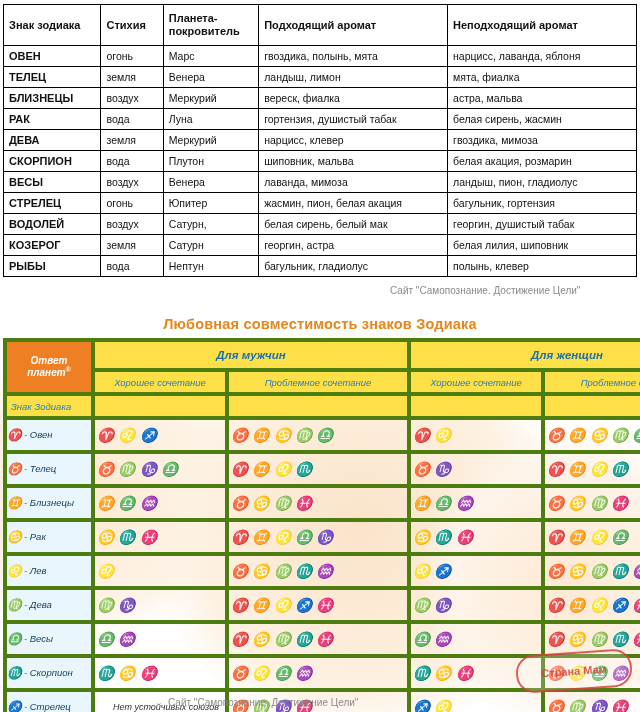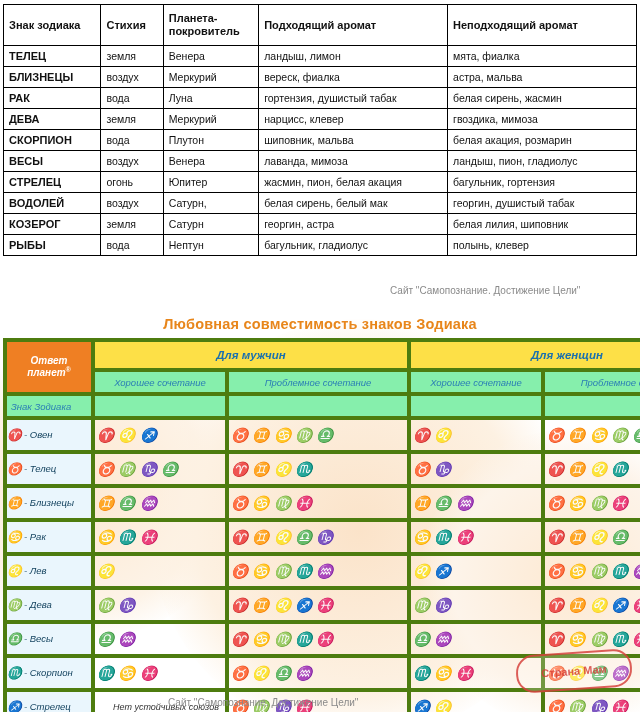--- a/index.html
+++ b/index.html
@@ -85,21 +85,21 @@
     font-style:italic;
   }
   .hdr-blue{
     background:#fde047;
     color:#1b70ae;
     font-weight:bold;
     text-align:center;
     font-size:11.5px;
   }
   .hdr-sub{
-    background:#86efac;
+    background:#fde047;
     color:#2b7fb5;
     text-align:center;
     font-size:9.5px;
     height:20px;
     font-weight:normal;
   }
   .logo-cell{
     background:#ef7f23;
     color:#fff;
     text-align:center;
@@ -173,20 +173,27 @@
     <thead>
       <tr>
         <th>Знак зодиака</th>
         <th>Стихия</th>
         <th>Планета-покровитель</th>
         <th>Подходящий аромат</th>
         <th>Неподходящий аромат</th>
       </tr>
     </thead>
     <tbody>
+      <tr class="row-h">
+          <td class="sign">ОВЕН</td>
+          <td>огонь</td>
+          <td>Марс</td>
+          <td>гвоздика, полынь, мята</td>
+          <td>нарцисс, лаванда, яблоня</td>
+        </tr>
       <tr class="row-h">
           <td class="sign">ТЕЛЕЦ</td>
           <td>земля</td>
           <td>Венера</td>
           <td>ландыш, лимон</td>
           <td>мята, фиалка</td>
         </tr>
       <tr class="row-h">
           <td class="sign">БЛИЗНЕЦЫ</td>
           <td>воздух</td>

